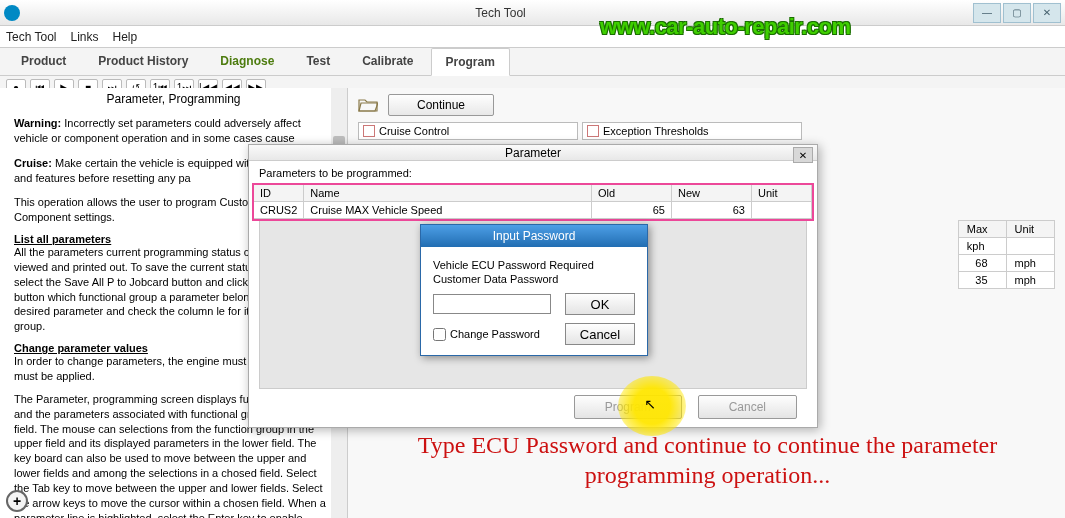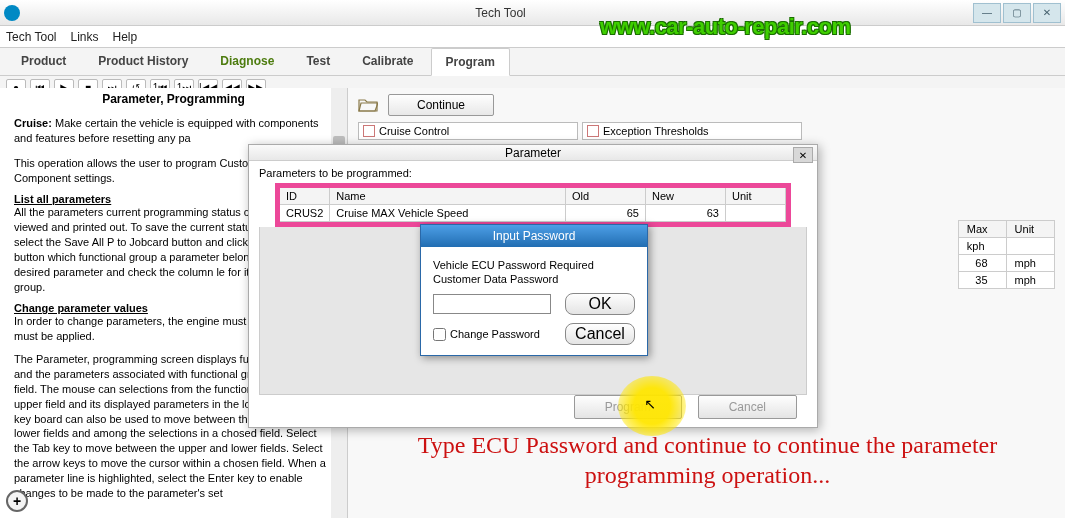--- a/index.html
+++ b/index.html
@@ -26,21 +26,21 @@
   .maintabs .tab.disabled { color: #4d7c0f; }
   .maintabs .tab.active { background: #fff; border: 1px solid #ccc; border-bottom: 1px solid #fff; border-radius: 2px 2px 0 0; margin-bottom: -1px; }
   
   
   .transport { height: 24px; background: #f4f4f4; border-bottom: 1px solid #ccc; display: flex; align-items: center; padding: 0 6px; gap: 4px; }
   .transport .tbtn { width: 20px; height: 18px; display: flex; align-items: center; justify-content: center; border: 1px solid #bbb; background: #fff; cursor: pointer; font-size: 10px; border-radius: 2px; }
   
   
   .content { position: absolute; top: 88px; left: 0; right: 0; bottom: 0; display: flex; }
   .left-panel { width: 348px; border-right: 1px solid #ccc; background: #fff; position: relative; overflow: hidden; padding: 4px 14px 4px 14px; }
-  .left-panel h3 { text-align: center; font-size: 12px; font-weight: bold; margin-bottom: 10px; }
+  .left-panel h3 { text-align: center; font-size: 12px; font-weight: normal; margin-bottom: 10px; }
   .left-panel .warn { font-size: 11px; line-height: 1.35; margin-bottom: 10px; }
   .left-panel .warn b { font-weight: bold; }
   .left-panel .section-u { text-decoration: underline; font-size: 11px; font-weight: bold; }
   .left-panel .body-text { font-size: 11px; line-height: 1.35; margin-bottom: 8px; }
   .left-scroll { position: absolute; right: 0; top: 0; bottom: 0; width: 16px; background: #eee; }
   .left-scroll .thumb { position: absolute; top: 48px; left: 2px; right: 2px; height: 40px; background: #bdbdbd; border-radius: 2px; }
   
   .right-panel { flex: 1; background: #f8f8f8; position: relative; padding: 6px 10px; }
   .top-controls { display: flex; align-items: center; gap: 10px; margin-bottom: 6px; }
   .folder-icon { width: 20px; height: 16px; display: inline-block; }
@@ -54,37 +54,37 @@
   .right-small-table { position: absolute; right: 10px; top: 132px; }
   .rstab { border-collapse: collapse; font-size: 11px; background:#fff; }
   .rstab th, .rstab td { border: 1px solid #ccc; padding: 2px 18px 2px 8px; text-align:right; }
   .rstab th { background:#f4f4f4; font-weight: normal; text-align:left; }
   
   
   .modal1 { position: absolute; left: 248px; top: 144px; width: 570px; height: 284px; background: #fff; border: 1px solid #aaa; box-shadow: 2px 2px 10px rgba(0,0,0,0.3); z-index: 30; }
   .modal1 .titlebar2 { height: 16px; background: linear-gradient(to bottom,#fafafa,#e8e8e8); border-bottom: 1px solid #ccc; display:flex; align-items:center; justify-content:center; font-size:12px; position:relative; }
   .modal1 .titlebar2 .closebtn { position:absolute; right:4px; top:2px; width:20px; height:16px; background:#d8d8d8; border:1px solid #aaa; display:flex; align-items:center; justify-content:center; font-size:10px; cursor:pointer; }
   .modal1 .label1 { font-size: 11px; padding: 6px 10px 4px 10px; }
-  .modal1 .inner-table { margin: 0 26px; border: 5px solid #ec4899; }
+  .modal1 .inner-table { margin: 0 3px; border: 2px solid #ec4899; }
   .itab { width: 100%; border-collapse: collapse; font-size: 11px; }
   .itab th, .itab td { border-right: 1px solid #ccc; border-bottom: 1px solid #ccc; padding: 2px 6px; text-align:left; }
   .itab th { background:#f4f4f4; font-weight:normal; }
   .itab td.num { text-align:right; }
   .inner-body { margin:0 10px 10px 10px; height: 168px; background:#e6e6e6; border:1px solid #ccc; border-top:none; position: relative; }
   .modal1 .btnrow { position:absolute; bottom:8px; right:20px; display:flex; gap:16px; }
   .modal1 .btn { padding:4px 30px; background:linear-gradient(to bottom,#fefefe,#e4e4e4); border:1px solid #999; border-radius:2px; font-size:12px; cursor:pointer; color:#999; }
   
   
   .modal2 { position:absolute; left:420px; top:224px; width:228px; background:#fff; border:1px solid #2a68a8; box-shadow: 2px 2px 8px rgba(0,0,0,0.4); z-index:40; }
   .modal2 .titlebar3 { height:22px; background: linear-gradient(to bottom,#4d9fe6,#216db2); color:#fff; font-size:12px; display:flex; align-items:center; justify-content:center; }
   .modal2 .body2 { padding: 12px 12px 10px 12px; font-size: 11px; }
   .modal2 .msg { margin-bottom: 2px; }
   .modal2 .row { display:flex; align-items:center; justify-content:space-between; margin-top:8px; gap:8px; }
   .modal2 input[type=text] { width:118px; height:20px; border:1px solid #888; padding:0 4px; }
-  .modal2 .pwbtn { width:70px; height:22px; background: linear-gradient(to bottom,#fefefe,#e4e4e4); border:1px solid #888; border-radius:8px; font-size:16px; cursor:pointer; }
+  .modal2 .pwbtn { width:70px; height:22px; background: linear-gradient(to bottom,#fefefe,#e4e4e4); border:1px solid #888; border-radius:0; font-size:13px; cursor:pointer; }
   .modal2 .chk { display:flex; align-items:center; gap:4px; }
   
   
   .highlight { position:absolute; left:618px; top:376px; width:68px; height:60px; background: radial-gradient(circle, rgba(255,230,0,0.95) 40%, rgba(255,230,0,0.5) 70%, rgba(255,230,0,0) 100%); border-radius:50%; z-index:50; pointer-events:none; display:flex; align-items:center; justify-content:center; }
   .cursor-arrow { font-size: 14px; color:#000; transform: translate(-2px,-2px); }
   
   .caption { position:absolute; left:360px; right: 10px; top:430px; color:#c11; font-size:24px; font-family: Georgia, serif; text-align:center; line-height:1.25; z-index:20; }
   
   .fab { position:absolute; left:6px; bottom:6px; width:22px; height:22px; border:2px solid #666; border-radius:50%; display:flex; align-items:center; justify-content:center; font-size:14px; font-weight:bold; background:#f4f4f4; }
 </style>
@@ -129,20 +129,21 @@
   <div class="tbtn">1⏭</div>
   <div class="tbtn">|◀◀</div>
   <div class="tbtn">◀◀</div>
   <div class="tbtn">▶▶</div>
 </div>
 
 <div class="content">
 
   <div class="left-panel">
     <h3>Parameter, Programming</h3>
+    <p class="warn"><b>Warning:</b> <span>Incorrectly set parameters could adversely affect vehicle or component operation and in some cases cause</span></p>
     <p class="warn"><b>Cruise:</b> <span>Make certain the vehicle is equipped with components and features before resetting any pa</span></p>
     <p class="body-text">This operation allows the user to program Custom Engine Component settings.</p>
     <div class="section-u">List all parameters</div>
     <p class="body-text">All the parameters current programming status ca jobcard to be viewed and printed out. To save the current status to the jobcard, select the Save All P to Jobcard button and click on the Continue button which functional group a parameter belongs to, sc to the desired parameter and check the column le for its functional group.</p>
     <div class="section-u">Change parameter values</div>
     <p class="body-text">In order to change parameters, the engine must n the park brake must be applied.</p>
     <p class="body-text">The Parameter, programming screen displays fun the upper field and the parameters associated with functional group in the lower field. The mouse can selections from the function group in the upper field and its displayed parameters in the lower field. The key board can also be used to move between the upper and lower fields and among the selections in a chosed field. Select the Tab key to move between the upper and lower fields. Select the arrow keys to move the cursor within a chosen field. When a parameter line is highlighted, select the Enter key to enable changes to be made to the parameter's set</p>
     <div class="left-scroll">
         <div class="thumb"></div>
       </div>

